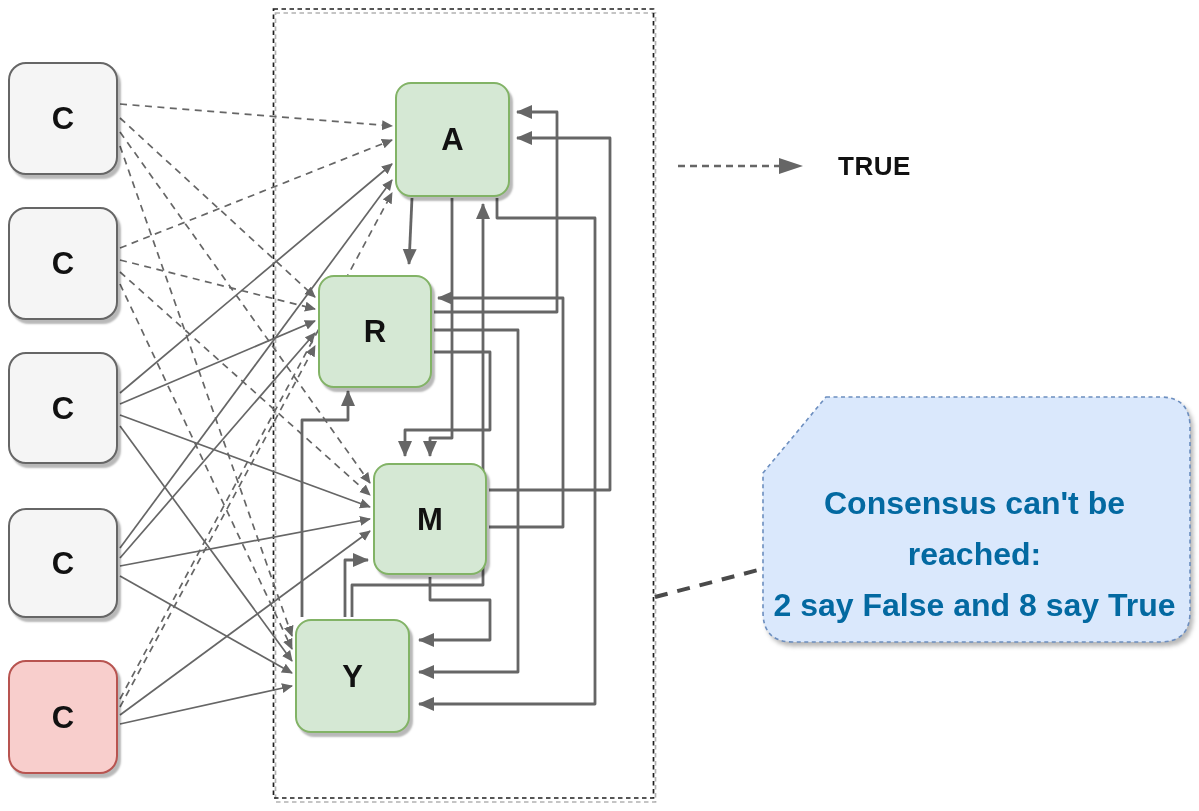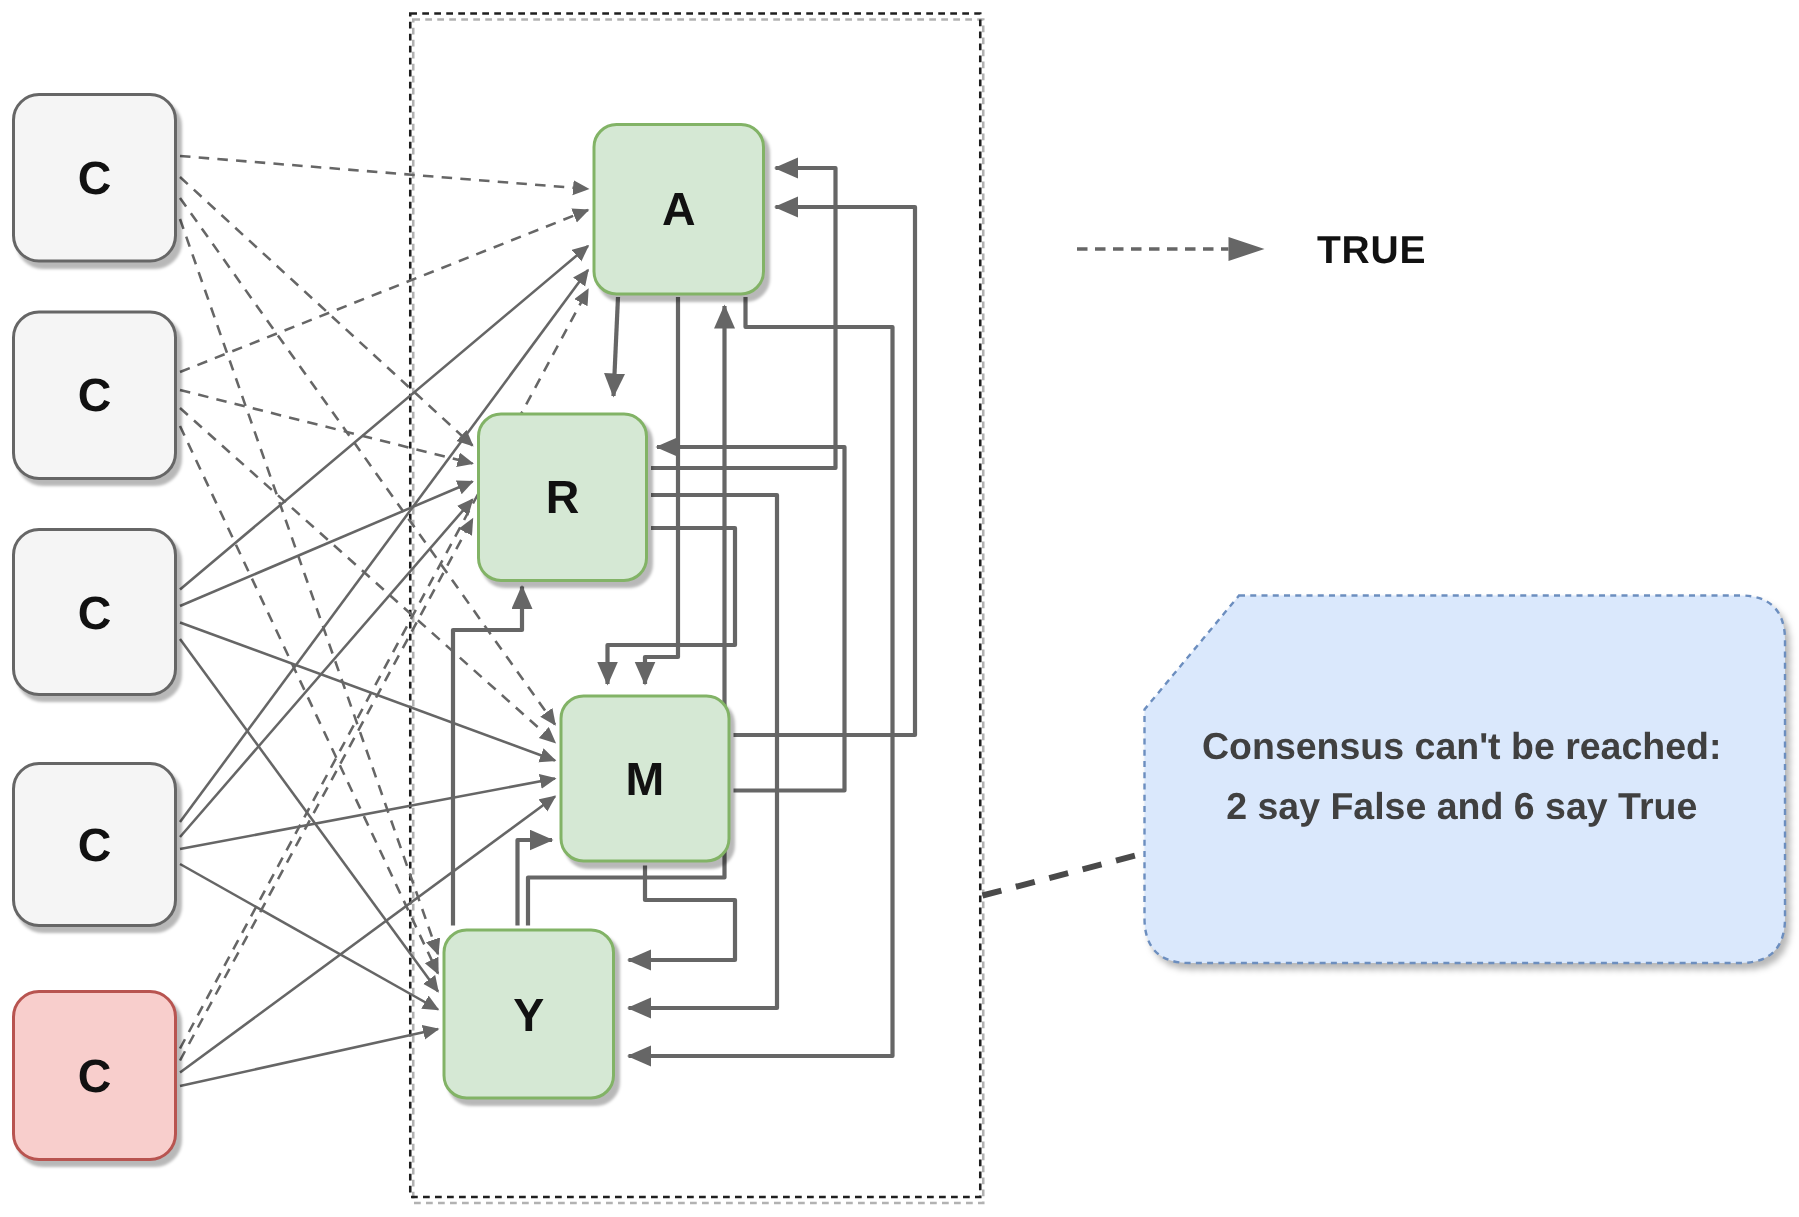--- a/index.html
+++ b/index.html
@@ -28,26 +28,26 @@
     display:flex;align-items:center;justify-content:center;
     box-shadow:3px 4px 2px rgba(0,0,0,0.28);
   }
   .node.client{background:#f5f5f5;border:2px solid #666666;}
   .node.faulty{background:#f8cecc;border:2px solid #b85450;}
   .node.server{background:#d5e8d4;border:2px solid #82b366;border-radius:16px;}
   .node-label{
     font-size:31px;font-weight:600;color:#111111;line-height:1;
     user-select:none;
   }
-  .legend{position:absolute;left:716px;top:150px;display:flex;flex-direction:column;gap:50px;}
+  .legend{position:absolute;left:676px;top:150px;display:flex;flex-direction:column;gap:50px;}
   .legend-row{display:flex;align-items:center;gap:32px;height:32px;}
   .legend-label{font-size:26px;font-weight:700;color:#111111;letter-spacing:0.5px;}
   .note-text{
     position:absolute;left:772px;top:478px;width:405px;text-align:center;
-    font-size:25px;font-weight:700;color:#404040;line-height:1.6;
+    font-size:32px;font-weight:700;color:#0369a1;line-height:1.6;
   }
 </style>
 </head>
 <body>
 
 <div id="diagram">
 
   <svg id="edge-svg" viewBox="0 0 1199 811">
     <defs>
       <marker id="arrow-lg" markerUnits="userSpaceOnUse" markerWidth="18" markerHeight="16" refX="15" refY="7" orient="auto">
@@ -135,16 +135,16 @@
       <svg width="130" height="22">
         <line x1="2" y1="11" x2="103" y2="11" stroke="#666666" stroke-width="2.3" stroke-dasharray="7 5"></line>
         <path d="M103,3 L127,11 L103,19 Z" fill="#666666"></path>
       </svg>
       <span class="legend-label">TRUE</span>
     </div>
   </div>
 
   <div class="note-text">
     <div>Consensus can't be reached:</div>
-    <div>2 say False and 6 say True</div>
+    <div>2 say False and 8 say True</div>
   </div>
 
 </div>
 
 </body></html>

